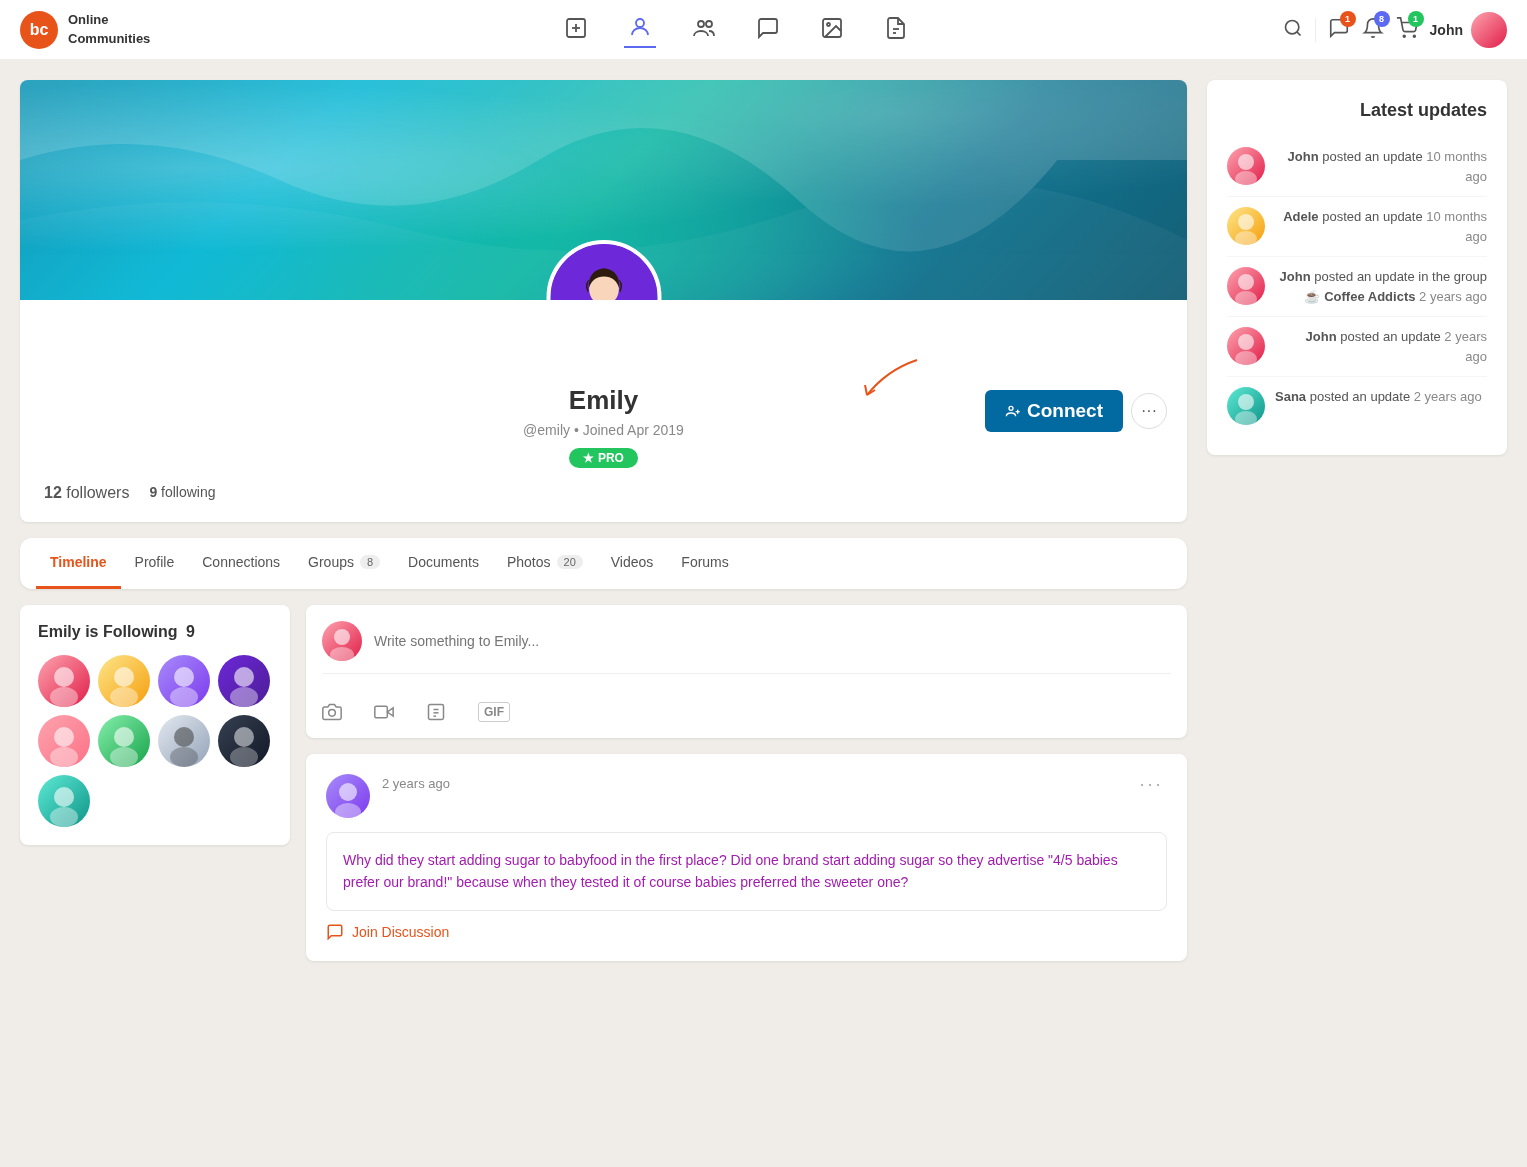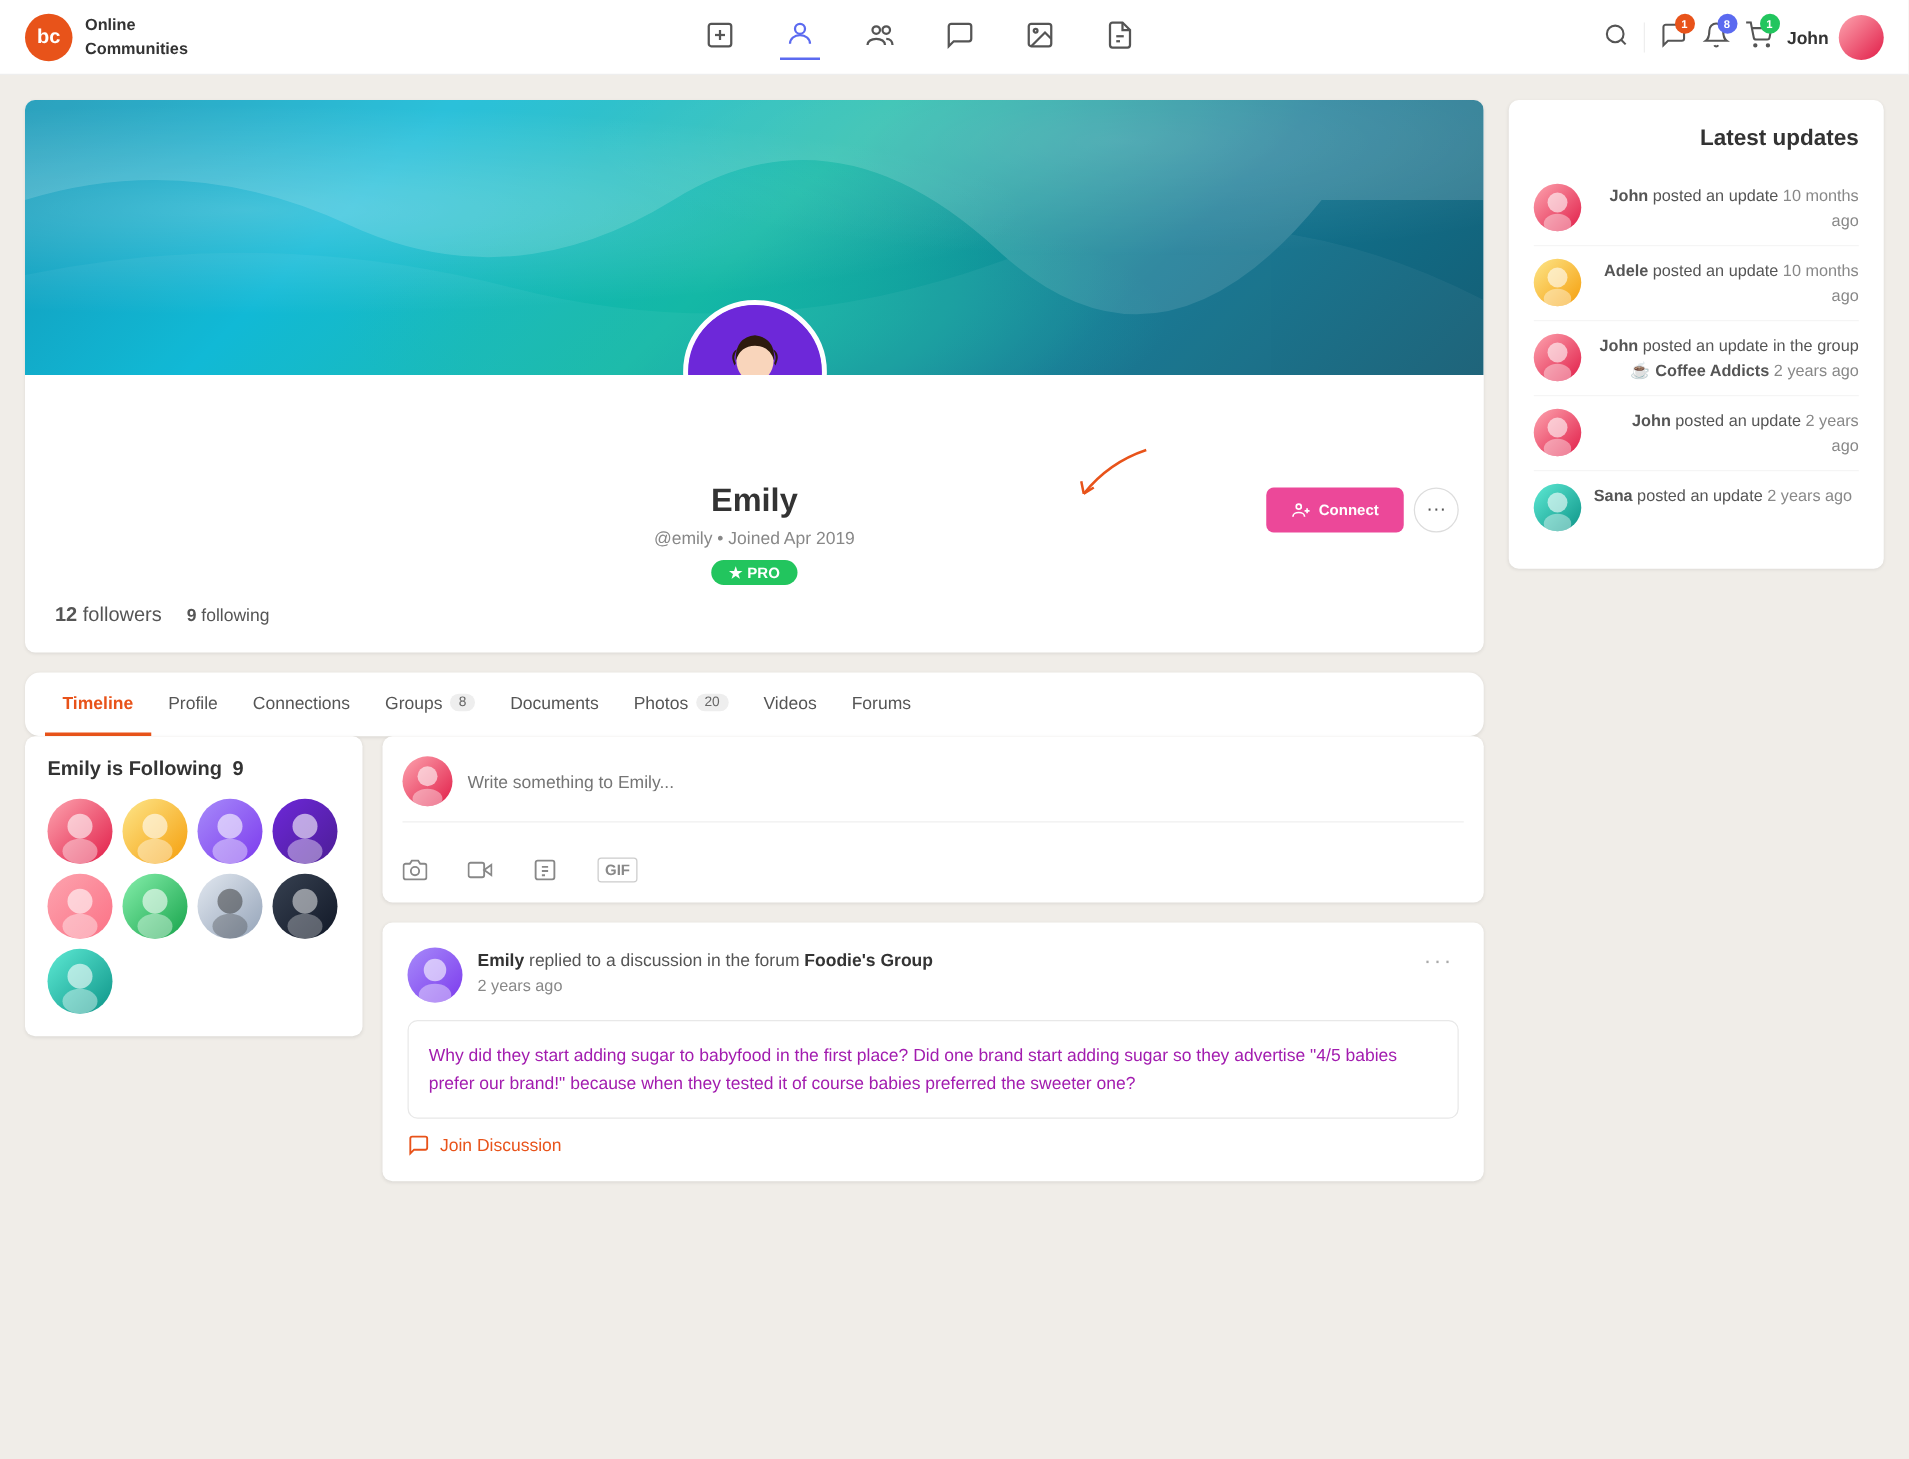--- a/index.html
+++ b/index.html
@@ -158,37 +158,37 @@
             <span>followers</span>
           </span>
           <span style="font-size:14px;color:#555;cursor:pointer;">
             <strong>9</strong>
             <span>following</span>
           </span>
         </div>
 
         
         <div style="position:absolute;right:20px;top:90px;display:flex;gap:8px;align-items:center;">
-          <button style="background:#ec4899;color:white;border:none;border-radius:6px;padding:10px 20px;font-size:12px;font-weight:600;cursor:pointer;display:flex;align-items:center;gap:6px;">
+          <button style="background:#0369a1;color:white;border:none;border-radius:6px;padding:10px 20px;font-size:19px;font-weight:600;cursor:pointer;display:flex;align-items:center;gap:6px;">
             <svg width="16" height="16" viewBox="0 0 24 24" fill="none" stroke="white" stroke-width="2">
                 <circle cx="9" cy="8" r="3"></circle>
                 <path d="M2 20c0-3 3-5 7-5s7 2 7 5"></path>
                 <line x1="19" y1="10" x2="19" y2="16"></line>
                 <line x1="16" y1="13" x2="22" y2="13"></line>
               </svg>
             <span>Connect</span>
           </button>
           <button style="width:36px;height:36px;border:1px solid #ddd;border-radius:50%;background:white;cursor:pointer;display:flex;align-items:center;justify-content:center;color:#555;font-size:16px;">
             <span>···</span>
           </button>
         </div>
       </div>
     </div>
 
-    <div style="background:#fff;border-radius:12px;padding:0 16px;margin-bottom:0;box-shadow:0 1px 3px rgba(0,0,0,0.08);display:flex;gap:0;overflow-x:auto;">
+    <div style="background:#fff;border-radius:12px;padding:0 16px;margin-bottom:16px;box-shadow:0 1px 3px rgba(0,0,0,0.08);display:flex;gap:0;overflow-x:auto;">
       <div style="padding:16px 14px;font-size:14px;cursor:pointer;color:#e8531a;border-bottom:3px solid #e8531a;font-weight:600;white-space:nowrap;">Timeline</div>
       <div style="padding:16px 14px;font-size:14px;cursor:pointer;color:#555;border-bottom:3px solid transparent;font-weight:500;white-space:nowrap;">Profile</div>
       <div style="padding:16px 14px;font-size:14px;cursor:pointer;color:#555;border-bottom:3px solid transparent;font-weight:500;white-space:nowrap;">Connections</div>
       <div style="padding:16px 14px;font-size:14px;cursor:pointer;color:#555;border-bottom:3px solid transparent;font-weight:500;white-space:nowrap;display:flex;align-items:center;gap:6px;">
         Groups <span style="background:#eee;border-radius:10px;padding:1px 7px;font-size:11px;color:#666;">8</span>
       </div>
       <div style="padding:16px 14px;font-size:14px;cursor:pointer;color:#555;border-bottom:3px solid transparent;font-weight:500;white-space:nowrap;">Documents</div>
       <div style="padding:16px 14px;font-size:14px;cursor:pointer;color:#555;border-bottom:3px solid transparent;font-weight:500;white-space:nowrap;display:flex;align-items:center;gap:6px;">
         Photos <span style="background:#eee;border-radius:10px;padding:1px 7px;font-size:11px;color:#666;">20</span>
       </div>
@@ -302,25 +302,20 @@
 
         <div style="background:#fff;border-radius:8px;padding:20px;box-shadow:0 1px 3px rgba(0,0,0,0.08);margin-bottom:16px;">
           <div style="display:flex;align-items:flex-start;gap:12px;margin-bottom:14px;">
             <div style="width:44px;height:44px;border-radius:50%;background:linear-gradient(135deg,#a78bfa,#7c3aed);overflow:hidden;flex-shrink:0;cursor:pointer;">
               <svg viewBox="0 0 44 44" width="44" height="44">
                   <circle cx="22" cy="18" r="9" fill="rgba(255,255,255,0.6)"></circle>
                   <ellipse cx="22" cy="38" rx="13" ry="9" fill="rgba(255,255,255,0.4)"></ellipse>
                 </svg>
             </div>
             <div style="flex:1;">
-              <div style="font-size:14px;color:#555;line-height:1.5;">
-                <strong style="color:#333;cursor:pointer;">Emily</strong>
-                <span> replied to a discussion in the forum </span>
-                <strong style="color:#333;cursor:pointer;">Foodie's Group</strong>
-              </div>
               <div style="font-size:13px;color:#888;margin-top:2px;">2 years ago</div>
             </div>
             <button style="background:none;border:none;cursor:pointer;color:#aaa;font-size:18px;letter-spacing:2px;padding:0 4px;">···</button>
           </div>
 
           <div style="border:1px solid #e8e8e8;border-radius:8px;padding:16px;margin-bottom:12px;">
             <p style="font-size:14px;color:#a21caf;line-height:1.6;">Why did they start adding sugar to babyfood in the first place? Did one brand start adding sugar so they advertise "4/5 babies prefer our brand!" because when they tested it of course babies preferred the sweeter one?</p>
           </div>
 
           <div style="display:flex;align-items:center;gap:8px;color:#e8531a;font-size:14px;cursor:pointer;font-weight:500;">

